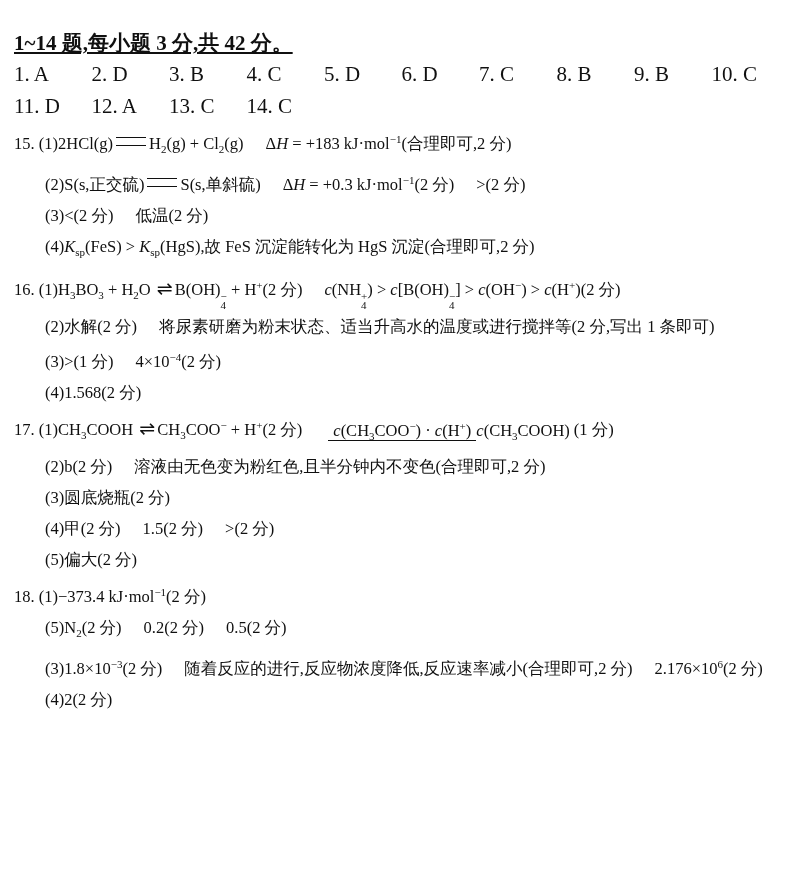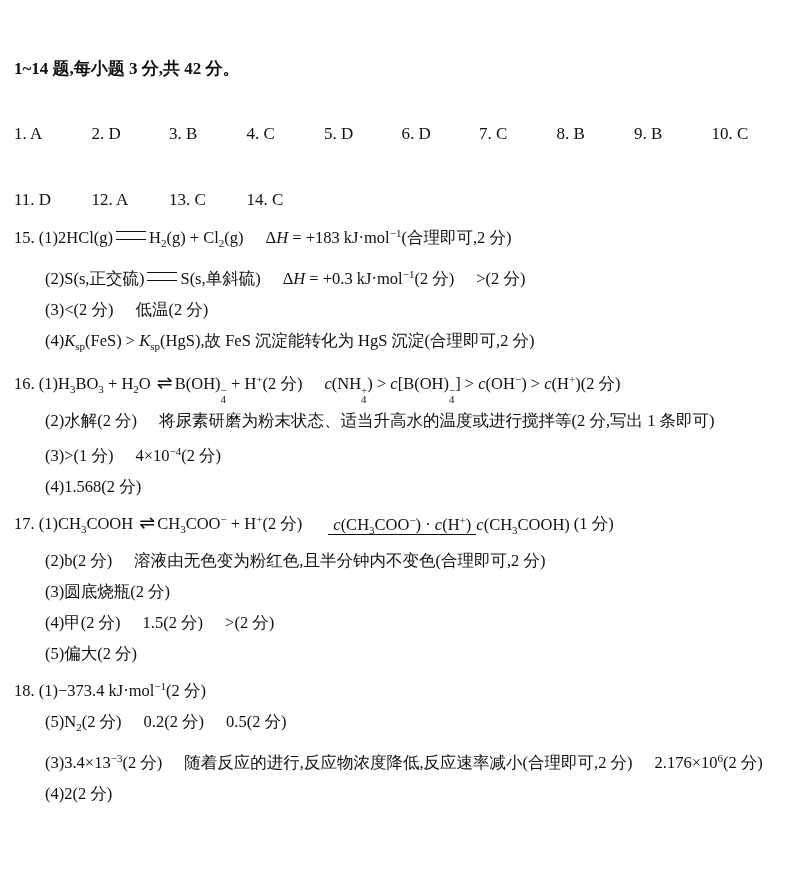--- a/index.html
+++ b/index.html
@@ -3,22 +3,22 @@
 <meta charset="utf-8">
 <style>
   html,body{margin:0;padding:0;background:#ffffff;}
   body{width:800px;height:889px;overflow:hidden;color:#101010;
        font-family:"Liberation Serif","DejaVu Serif",serif;}
   .page{width:800px;height:889px;box-sizing:border-box;padding:28px 8px 0 14px;}
   .hdr{text-align:center;}
   .brand{font-size:21px;font-weight:700;line-height:26px;}
   .exam{font-size:25px;font-weight:700;line-height:32px;margin-top:14px;}
   .subject{font-size:30px;font-weight:700;line-height:36px;margin-top:16px;letter-spacing:5px;}
-  .note{font-size:17px;font-weight:700;line-height:30px;margin-top:26px;}
-  .mcrow{display:flex;font-size:17px;line-height:32px;margin-top:34px;}
+  .note{font-size:21px;font-weight:700;line-height:30px;text-decoration:underline;}
+  .mcrow{display:flex;font-size:21px;line-height:32px;}
   .mc{width:77.5px;flex:0 0 auto;}
   .answers{margin-top:2px;}
   .question{margin-top:2px;}
   .line{font-size:16.5px;line-height:31px;min-height:31px;white-space:nowrap;}
   .line.cont{padding-left:31px;}
   .t{white-space:pre;}
   .i{font-style:italic;}
   .sup{font-size:11px;vertical-align:6px;white-space:pre;}
   .sub{font-size:11px;vertical-align:-4px;white-space:pre;}
   .ss{display:inline-flex;flex-direction:column;align-items:flex-start;
@@ -79,17 +79,17 @@
       <div class="question">
         <div class="line"><span class="t">17. (1)CH</span><span class="sub">3</span><span class="t">COOH </span><span class="harpoon">⇌</span><span class="t">CH</span><span class="sub">3</span><span class="t">COO</span><span class="sup">−</span><span class="t"> + H</span><span class="sup">+</span><span class="t">(2 分)</span><span class="gap"></span><span class="frac"><span class="num"><span class="t i">c</span><span class="t">(CH</span><span class="sub">3</span><span class="t">COO</span><span class="sup">−</span><span class="t">) · </span><span class="t i">c</span><span class="t">(H</span><span class="sup">+</span><span class="t">)</span></span><span class="den"><span class="t i">c</span><span class="t">(CH</span><span class="sub">3</span><span class="t">COOH)</span></span></span><span class="t">(1 分)</span></div>
         <div class="line cont"><span class="t">(2)b(2 分)</span><span class="gap"></span><span class="t">溶液由无色变为粉红色,且半分钟内不变色(合理即可,2 分)</span></div>
         <div class="line cont"><span class="t">(3)圆底烧瓶(2 分)</span></div>
         <div class="line cont"><span class="t">(4)甲(2 分)</span><span class="gap"></span><span class="t">1.5(2 分)</span><span class="gap"></span><span class="t">&gt;(2 分)</span></div>
         <div class="line cont"><span class="t">(5)偏大(2 分)</span></div>
       </div>
       <div class="question">
         <div class="line"><span class="t">18. (1)−373.4 kJ·mol</span><span class="sup">−1</span><span class="t">(2 分)</span></div>
         <div class="line cont"><span class="t">(5)N</span><span class="sub">2</span><span class="t">(2 分)</span><span class="gap"></span><span class="t">0.2(2 分)</span><span class="gap"></span><span class="t">0.5(2 分)</span></div>
-        <div class="line cont"><span class="t">(3)3.4×13</span><span class="sup">−3</span><span class="t">(2 分)</span><span class="gap"></span><span class="t">随着反应的进行,反应物浓度降低,反应速率减小(合理即可,2 分)</span><span class="gap"></span><span class="t">2.176×10</span><span class="sup">6</span><span class="t">(2 分)</span></div>
+        <div class="line cont"><span class="t">(3)1.8×10</span><span class="sup">−3</span><span class="t">(2 分)</span><span class="gap"></span><span class="t">随着反应的进行,反应物浓度降低,反应速率减小(合理即可,2 分)</span><span class="gap"></span><span class="t">2.176×10</span><span class="sup">6</span><span class="t">(2 分)</span></div>
         <div class="line cont"><span class="t">(4)2(2 分)</span></div>
       </div>
     </div>
 </div>
 
 </body></html>

